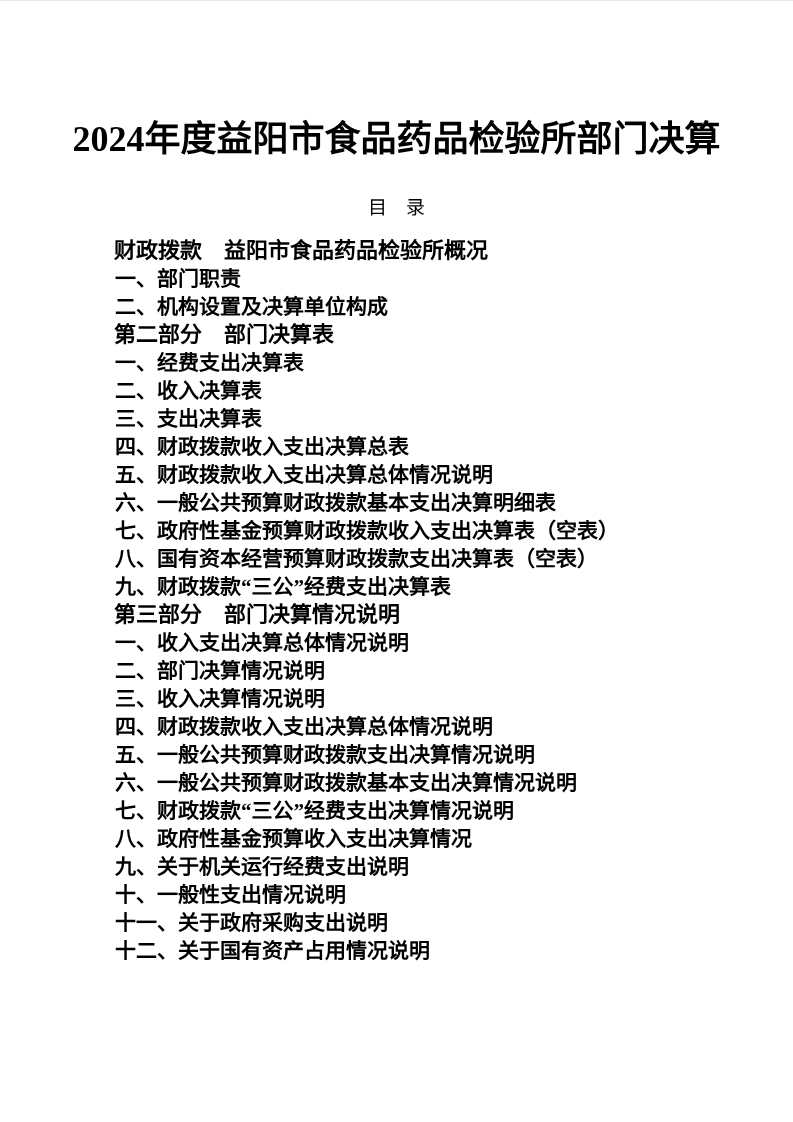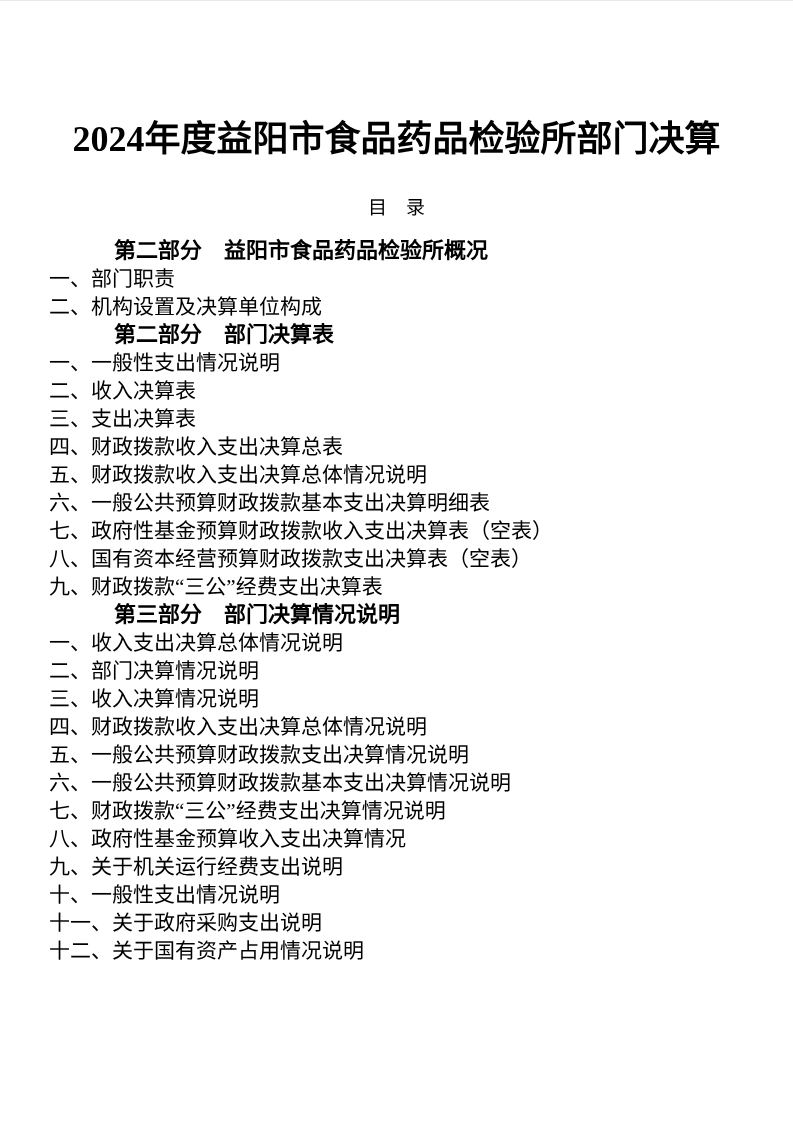--- a/index.html
+++ b/index.html
@@ -30,45 +30,46 @@
     font-weight: normal;
     font-size: 19px;
     line-height: 20px;
   }
   .toc {
     margin-top: 19px;
   }
   .toc-line {
     height: 28px;
     line-height: 28px;
-    padding-left: 49px;
+    padding-left: 115px;
     font-family: "Liberation Serif", "DejaVu Serif", serif;
     font-size: 21px;
     white-space: nowrap;
     overflow: hidden;
+    font-weight: bold;
   }
   .toc-line.sec {
     padding-left: 114px;
     font-family: "Liberation Sans", "DejaVu Sans", sans-serif;
     font-weight: bold;
     font-size: 22px;
   }
 </style>
 </head>
 <body>
 
 <div class="page">
   <h1 class="doc-title">2024年度益阳市食品药品检验所部门决算</h1>
   <div class="toc-title">目　录</div>
   <div class="toc">
-    <div class="toc-line sec">第二部分　益阳市食品药品检验所概况</div>
+    <div class="toc-line sec">财政拨款　益阳市食品药品检验所概况</div>
     <div class="toc-line">一、部门职责</div>
     <div class="toc-line">二、机构设置及决算单位构成</div>
     <div class="toc-line sec">第二部分　部门决算表</div>
-    <div class="toc-line">一、一般性支出情况说明</div>
+    <div class="toc-line">一、经费支出决算表</div>
     <div class="toc-line">二、收入决算表</div>
     <div class="toc-line">三、支出决算表</div>
     <div class="toc-line">四、财政拨款收入支出决算总表</div>
     <div class="toc-line">五、财政拨款收入支出决算总体情况说明</div>
     <div class="toc-line">六、一般公共预算财政拨款基本支出决算明细表</div>
     <div class="toc-line">七、政府性基金预算财政拨款收入支出决算表（空表）</div>
     <div class="toc-line">八、国有资本经营预算财政拨款支出决算表（空表）</div>
     <div class="toc-line">九、财政拨款“三公”经费支出决算表</div>
     <div class="toc-line sec">第三部分　部门决算情况说明</div>
     <div class="toc-line">一、收入支出决算总体情况说明</div>

